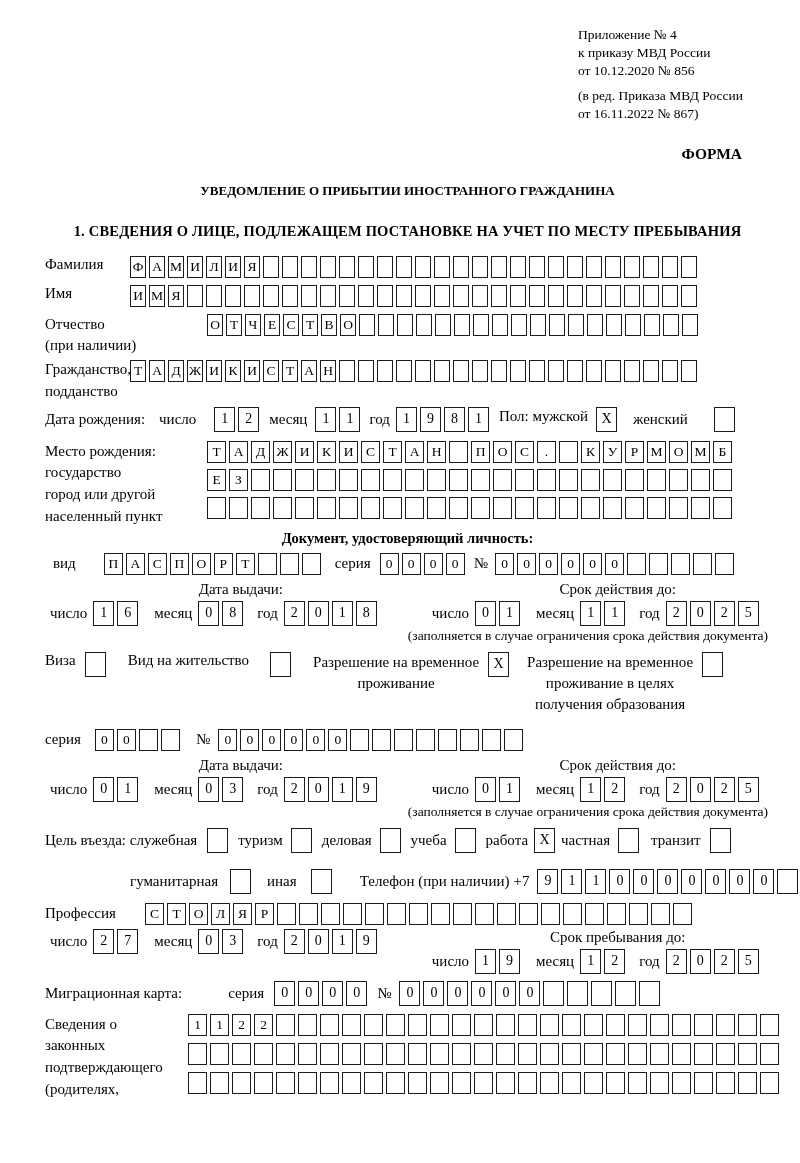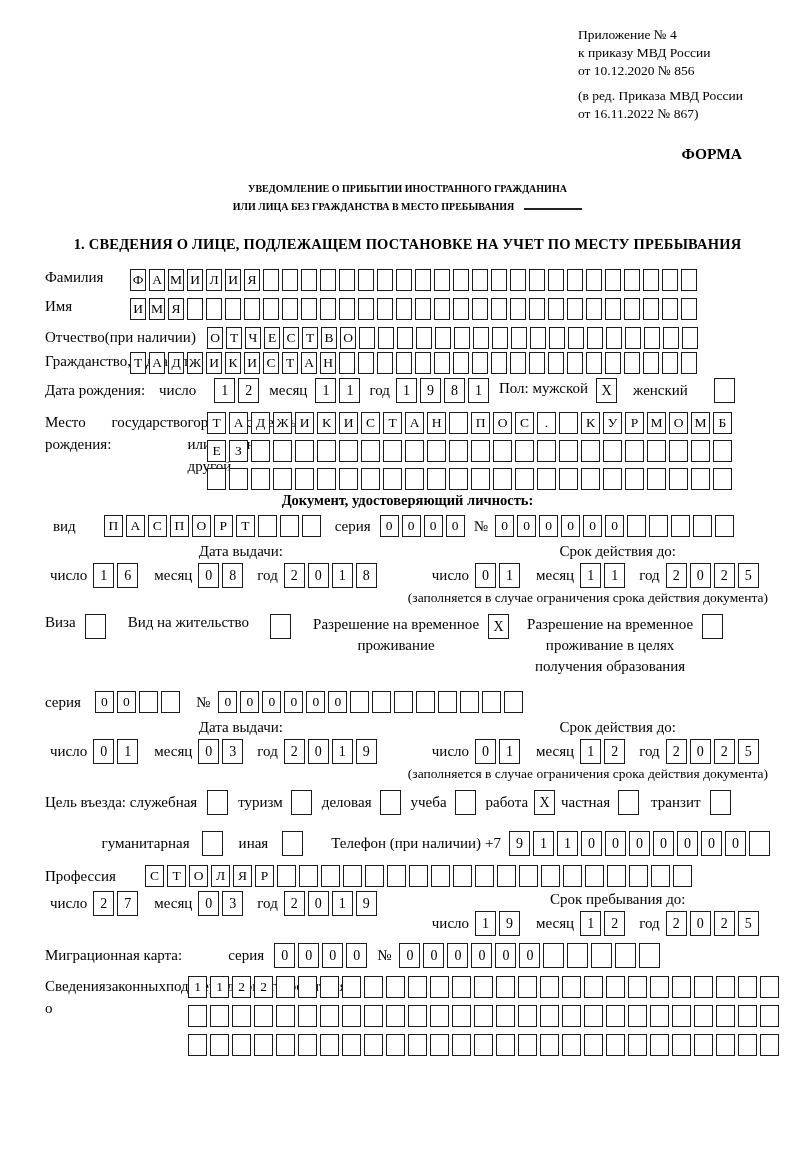--- a/index.html
+++ b/index.html
@@ -6,33 +6,33 @@
   body{width:800px;height:1163px;overflow:hidden;
        font-family:"Liberation Serif","DejaVu Serif",serif;font-size:15px;}
   .page{padding:26px 30px 10px 45px;box-sizing:border-box;width:800px;height:856px;}
 
   
   .annex{margin-left:auto;width:192px;font-size:13.5px;line-height:1.35;}
   .annex .gap{margin-top:6px;}
   .forma{ text-align:right;font-weight:bold;font-size:15.5px;margin:22px 28px 0 0;}
 
   
-  .title{text-align:center;font-weight:bold;font-size:10px;line-height:1.5;margin-top:18px;}
+  .title{text-align:center;font-weight:bold;font-size:13px;line-height:1.5;margin-top:18px;}
   .blank-line{display:inline-block;width:58px;border-bottom:2px solid #222;height:12px;margin-left:10px;}
   .section-title{text-align:center;font-weight:bold;font-size:14.5px;margin:22px 0 16px 0;letter-spacing:.2px;}
 
   
   .row{display:flex;align-items:flex-start;margin-bottom:7px;}
   .lbl{white-space:nowrap;}
   .cells{display:flex;gap:3px;}
   .cell{width:14px;height:20px;border:1.5px solid #1c1c1c;display:inline-flex;align-items:center;
         justify-content:center;font-size:13.5px;flex:0 0 auto;background:#fff;}
   .cells.wide .cell{width:17px;}
   .cells.big .cell{width:19px;height:23px;font-size:14px;}
-  .lblcol{display:flex;flex-direction:row;line-height:1.45;font-family:Liberation Serif, serif;}
+  .lblcol{display:flex;flex-direction:column;line-height:1.45;font-family:Liberation Serif, serif;}
   .rowswrap{display:flex;flex-direction:column;gap:6px;}
 
   .w85{width:85px;flex:0 0 85px;}
   .w160{width:162px;flex:0 0 162px;}
   .w140{width:143px;flex:0 0 143px;}
 
   .inlinegrp{display:flex;align-items:center;gap:6px;}
   .date-head{text-align:center;margin-bottom:3px;}
   .dates-row{display:flex;margin-bottom:2px;}
   .note-right{text-align:right;font-size:13.5px;margin:1px 2px 8px 0;}
@@ -52,21 +52,20 @@
     <div>к приказу МВД России</div>
     <div>от 10.12.2020 № 856</div>
     <div class="gap">(в ред. Приказа МВД России</div>
     <div>от 16.11.2022 № 867)</div>
   </div>
 
   <div class="forma">ФОРМА</div>
 
   <div class="title">
     <div>УВЕДОМЛЕНИЕ О ПРИБЫТИИ ИНОСТРАННОГО ГРАЖДАНИНА</div>
-    <div><span>ИЛИ ЛИЦА БЕЗ ГРАЖДАНСТВА В МЕСТО ПРЕБЫВАНИЯ</span><span class="blank-line"></span></div>
   </div>
 
   <div class="section-title">1. СВЕДЕНИЯ О ЛИЦЕ, ПОДЛЕЖАЩЕМ ПОСТАНОВКЕ НА УЧЕТ ПО МЕСТУ ПРЕБЫВАНИЯ</div>
 
   <div class="row">
     <span class="lbl w85">Фамилия</span>
     <div class="cells">
         <span class="cell">Ф</span>
         <span class="cell">А</span>
         <span class="cell">М</span>
@@ -549,21 +548,21 @@
     <span class="lbl" style="margin:0 8px 0 6px;">частная</span>
     <div class="cells big">
         <span class="cell"></span>
       </div>
     <span class="lbl" style="margin:0 10px 0 12px;">транзит</span>
     <div class="cells big">
         <span class="cell"></span>
       </div>
   </div>
 
-  <div class="row" style="align-items:center;margin-bottom:9px;justify-content:flex-end;">
+  <div class="row" style="align-items:center;margin-bottom:9px;">
     <span class="lbl" style="margin-left:85px;margin-right:12px;">гуманитарная</span>
     <div class="cells big">
         <span class="cell"></span>
       </div>
     <span class="lbl" style="margin:0 14px 0 16px;">иная</span>
     <div class="cells big">
         <span class="cell"></span>
       </div>
     <span class="lbl" style="margin:0 4px 0 28px;">Телефон (при наличии)</span>
     <span class="lbl" style="margin-right:8px;">+7</span>

